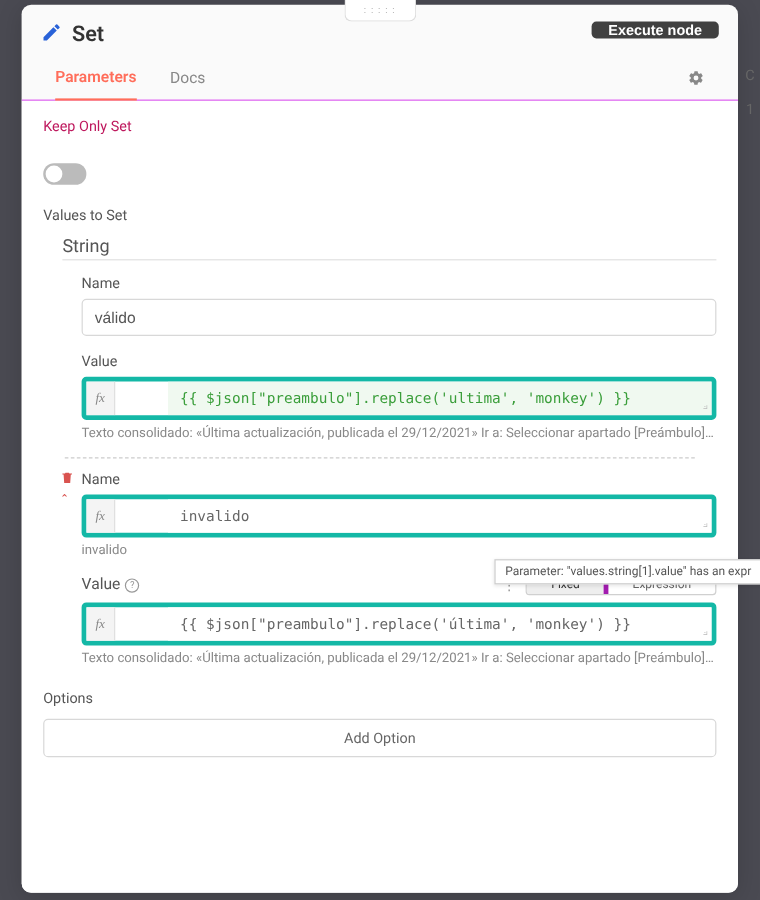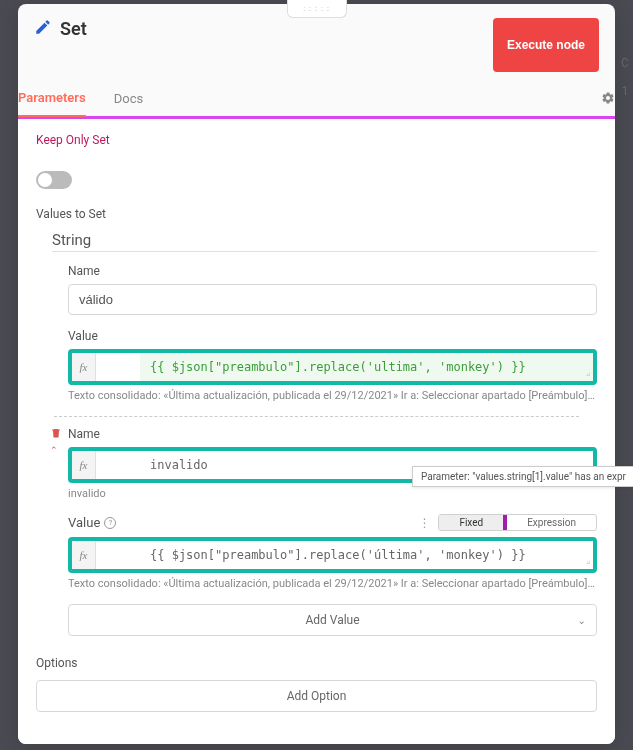--- a/index.html
+++ b/index.html
@@ -51,34 +51,34 @@
       color: #2962d8;
       margin-right: 8px;
     }
     .header-title {
       font-size: 18px;
       font-weight: 600;
       color: #333;
       flex: 1;
     }
     .execute-btn {
-      background: #ef4444;
+      background: #404040;
       color: #fff;
       border: none;
-      padding: 20px 14px;
+      padding: 0 14px;
       border-radius: 4px;
       font-size: 12px;
       font-weight: 600;
       cursor: pointer;
     }
     .tabs {
       display: flex;
       align-items: center;
-      border-bottom: 3px solid #d946ef;
-      padding: 0 0;
+      border-bottom: 1px solid #d946ef;
+      padding: 0 28px;
     }
     .tab {
       padding: 10px 0;
       margin-right: 28px;
       font-size: 13px;
       cursor: pointer;
       color: #888;
     }
     .tab.active {
       color: #ff6d5a;
@@ -408,24 +408,20 @@
         </div>
       </div>
       <div class="expr-input-wrap">
         <div class="expr-fx">fx</div>
         <input class="expr-input plain" value="{{ $json[&quot;preambulo&quot;].replace('última', 'monkey') }}" style="">
         <span class="resize-grip">⟓</span>
       </div>
       <div class="hint-text">Texto consolidado: «Última actualización, publicada el 29/12/2021» Ir a: Seleccionar apartado [Preámbulo] TÍ</div>
     </div>
 
-    <div class="add-btn">
-      <span>Add Value</span>
-      <span class="chevron">⌄</span>
-    </div>
 
     <div class="options-section">
       <div class="group-header">Options</div>
       <div class="add-option-btn">
         <span>Add Option</span>
       </div>
     </div>
 
   </div>
 </div>

